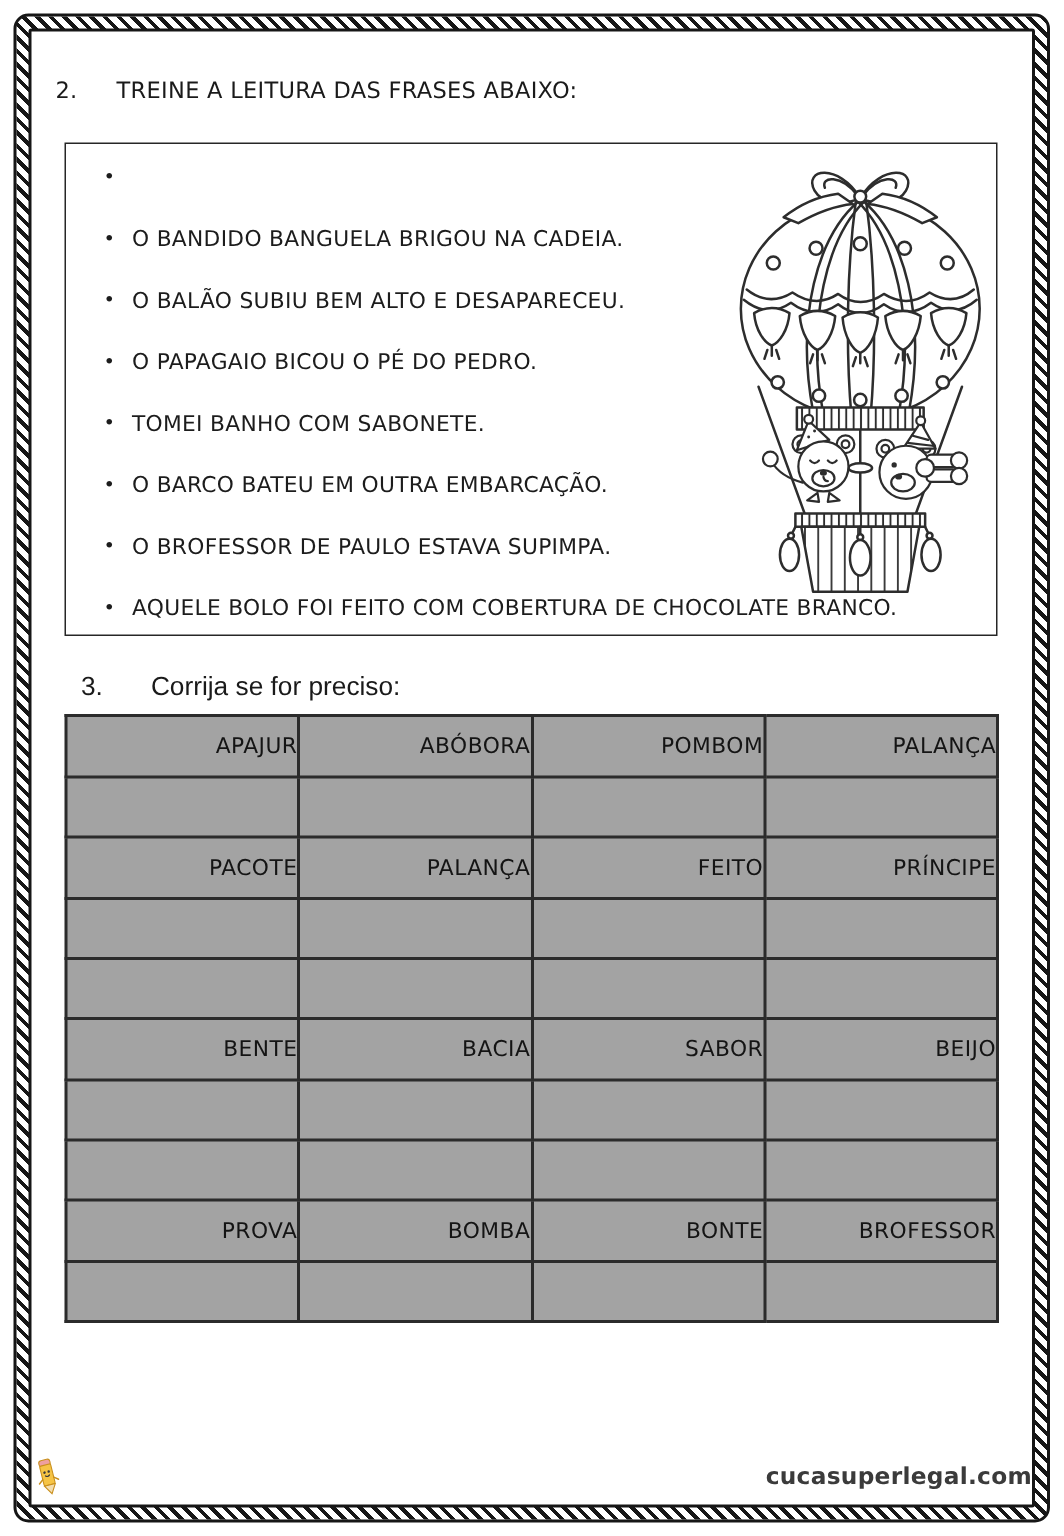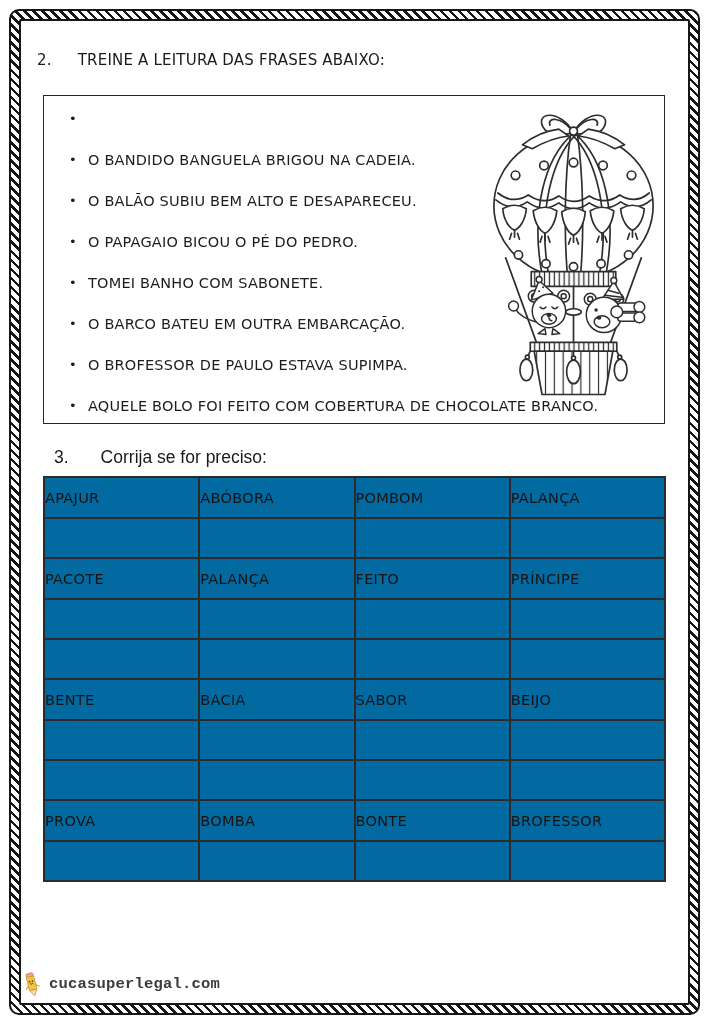--- a/index.html
+++ b/index.html
@@ -31,27 +31,27 @@
   .sentence-list li { height:41px; display:flex; align-items:center; font-size:14.5px; letter-spacing:.2px; }
   .sentence-list .marker { width:30px; text-align:center; font-size:13px; flex:0 0 30px; }
 
   .balloon-wrap { position:absolute; right:4px; top:5px; width:172px; height:298px; z-index:0; }
 
   .heading3 { position:absolute; top:426px; left:33px; display:flex; gap:32px;
     font-family:"Liberation Sans", sans-serif; font-size:17.5px; color:#1a1a1a; }
 
   table.word-table { position:absolute; left:22px; top:455px; width:623px;
     border-collapse:collapse; table-layout:fixed; }
-  table.word-table td { border:2px solid #2b2b2b; text-align:left; vertical-align:middle;
-    font-size:14.5px; letter-spacing:.3px; color:#141414; background:#0369a1; }
+  table.word-table td { border:2px solid #2b2b2b; text-align:right; vertical-align:middle;
+    font-size:14.5px; letter-spacing:.3px; color:#141414; background:#a3a3a3; }
   tr.word-row td { height:41px; }
   tr.answer-row td { height:40px; }
 
   .footer { position:absolute; left:0; right:0; top:946px; height:34px;
-    display:flex; align-items:center; justify-content:flex-start; gap:7px;font-family:Liberation Mono, monospace; }
+    display:flex; align-items:center; justify-content:space-between; gap:7px; }
   .footer .site { font-weight:bold; font-size:15.5px; color:#3b3b3b; letter-spacing:.2px; }
 </style>
 </head>
 <body>
 
 <div class="page">
   <div class="frame-outer">
     <div class="frame-inner">
       <div class="content">
 

